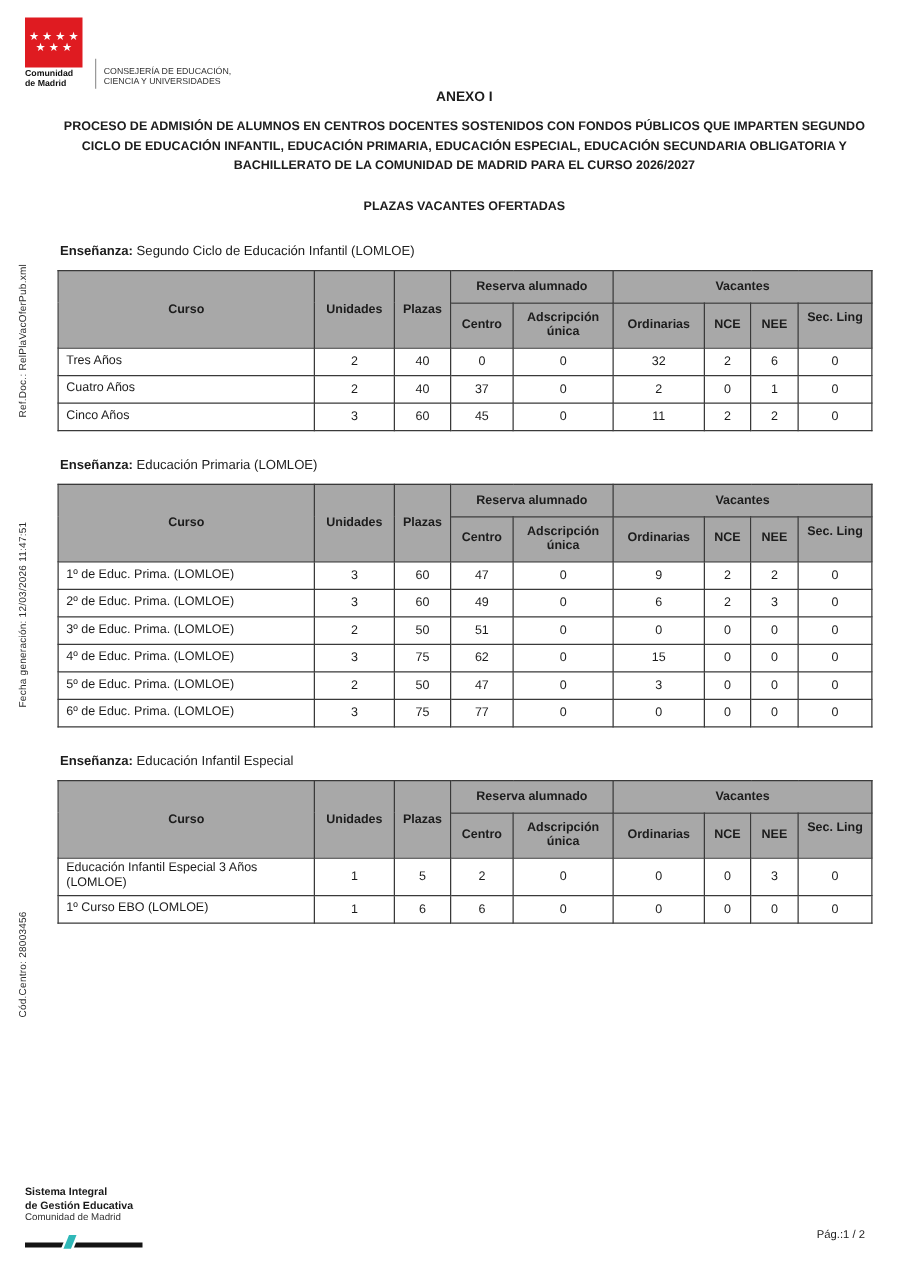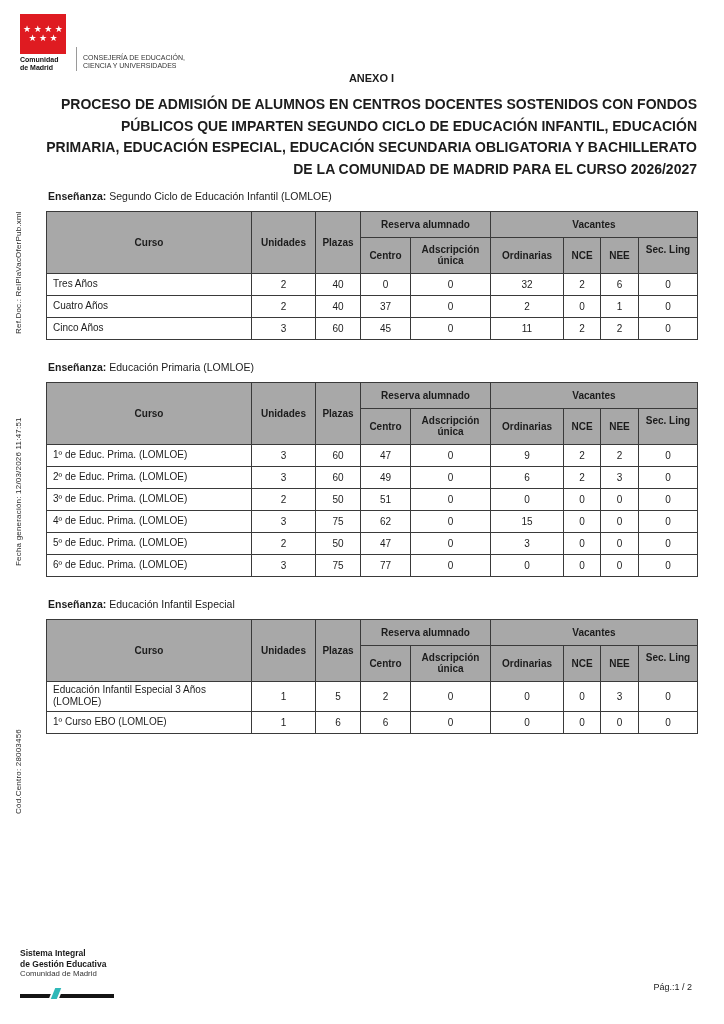--- a/index.html
+++ b/index.html
@@ -26,21 +26,21 @@
   .dept-text{font-size:7px;line-height:1.25;color:#333;padding-bottom:1px;}
   
   .side-rot{
     position:absolute;left:14px;font-size:8px;color:#2a2a2a;white-space:nowrap;
     transform:rotate(-90deg);transform-origin:left top;letter-spacing:0.2px;
   }
   
   .content{position:absolute;left:46px;top:72px;width:651px;}
   .t-anexo{font-size:11px;font-weight:bold;text-align:center;margin-bottom:10px;}
   .t-centro{font-size:10.5px;font-weight:bold;text-align:center;margin:0 auto 14px auto;width:640px;line-height:1.35;}
-  .t-proceso{font-size:14px;font-weight:bold;text-align:right;line-height:1.55;margin-bottom:9px;}
+  .t-proceso{font-size:10px;font-weight:bold;text-align:center;line-height:1.55;margin-bottom:19px;}
   .t-plazas{font-size:10px;font-weight:bold;text-align:center;margin-bottom:24px;}
   .ens-label{font-size:10.5px;margin:0 0 9px 2px;}
   .ens-label b{font-weight:bold;}
   .ens-section{margin-bottom:21px;}
   table.vac{border-collapse:collapse;width:651px;font-size:10px;table-layout:fixed;}
   table.vac th,table.vac td{border:1px solid var(--border);}
   table.vac th{background:var(--header-gray);font-weight:bold;text-align:center;vertical-align:middle;padding:1px 2px;}
   table.vac tr.group-row th{height:26px;}
   table.vac tr.sub-row th{height:36px;line-height:1.15;}
   table.vac th.th-secling{vertical-align:top;padding-top:6px;}
@@ -81,20 +81,21 @@
     </div>
   </div>
 
   <div class="side-rot" style="top:334px;">Ref.Doc.: RelPlaVacOferPub.xml</div>
   <div class="side-rot" style="top:566px;">Fecha generación: 12/03/2026 11:47:51</div>
   <div class="side-rot" style="top:814px;">Cód.Centro: 28003456</div>
 
   <div class="content">
     <div class="t-anexo">ANEXO I</div>
     <div class="t-proceso">PROCESO DE ADMISIÓN DE ALUMNOS EN CENTROS DOCENTES SOSTENIDOS CON FONDOS PÚBLICOS QUE IMPARTEN SEGUNDO CICLO DE EDUCACIÓN INFANTIL, EDUCACIÓN PRIMARIA, EDUCACIÓN ESPECIAL, EDUCACIÓN SECUNDARIA OBLIGATORIA Y BACHILLERATO DE LA COMUNIDAD DE MADRID PARA EL CURSO 2026/2027</div>
+    <div class="t-plazas">PLAZAS VACANTES OFERTADAS</div>
     <div id="tables-container">
         <div class="ens-section">
           <p class="ens-label"><b>Enseñanza:</b><span> Segundo Ciclo de Educación Infantil  (LOMLOE)</span></p>
           <table class="vac">
             <colgroup>
               <col style="width: 205px;">
               <col style="width: 64px;">
               <col style="width: 45px;">
               <col style="width: 50px;">
               <col style="width: 80px;">

